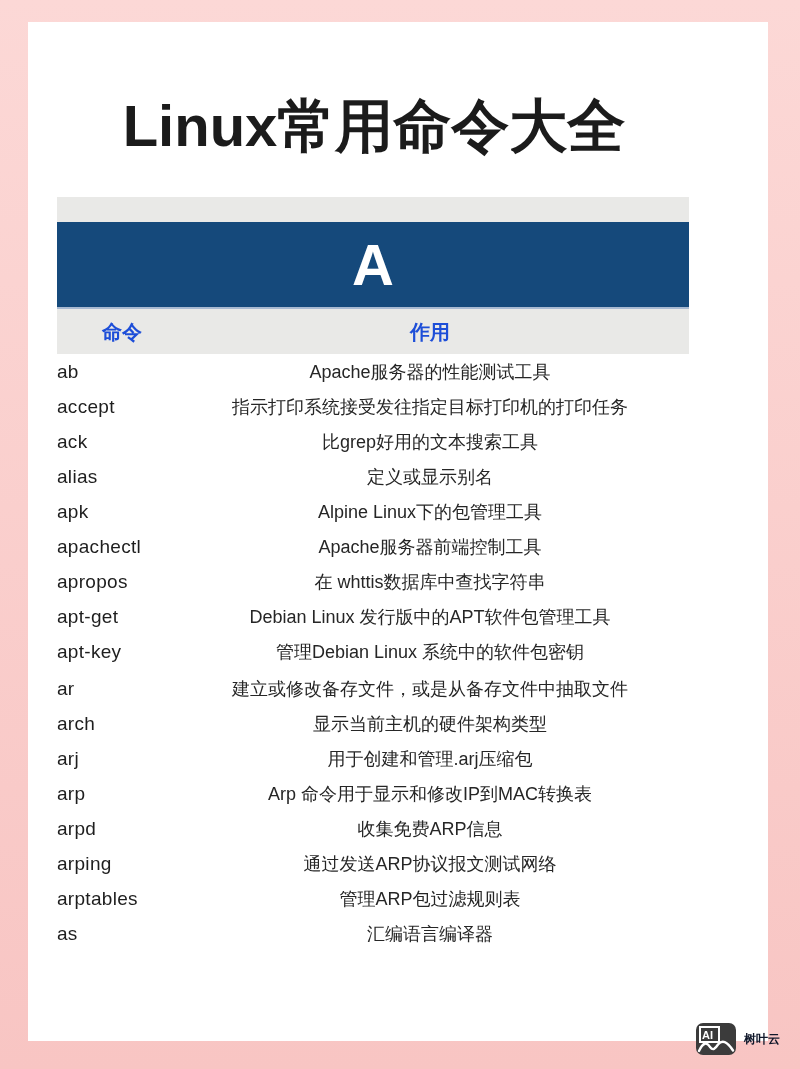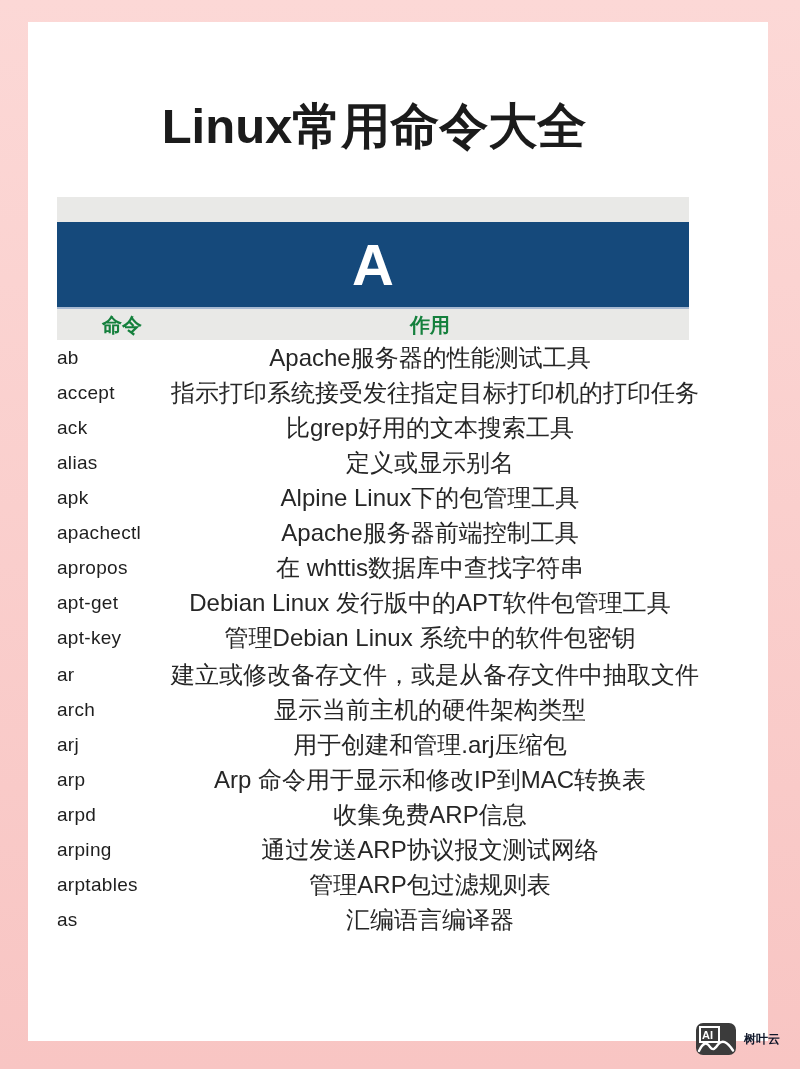--- a/index.html
+++ b/index.html
@@ -21,21 +21,21 @@
     position:absolute;
     left:28px;top:22px;
     width:740px;height:1019px;
     background:#ffffff;
   }
   .page-title{
     position:absolute;
     left:29px;top:58px;
     width:634px;
     text-align:center;
-    font-size:49px;
+    font-size:58px;
     font-weight:800;
     letter-spacing:0px;
     line-height:92px;
     color:var(--text-dark);
     white-space:nowrap;
   }
   .cmd-table{
     position:absolute;
     left:29px;top:175px;
     width:632px;
@@ -53,25 +53,25 @@
     justify-content:center;
   }
   .letter-bar span{
     color:#ffffff;
     font-size:58px;
     font-weight:800;
     line-height:1;
   }
   .head-row{
     position:relative;
-    height:31px;
+    height:45px;
     background:var(--header-gray);
     font-size:20px;
     font-weight:700;
-    color:#15803d;
+    color:#1d4ed8;
   }
   .head-row .h-cmd{
     position:absolute;left:22px;top:50%;
     transform:translateY(-50%);
     width:86px;text-align:center;
   }
   .head-row .h-act{
     position:absolute;left:114px;right:0;top:50%;
     transform:translateY(-50%);
     text-align:center;
@@ -87,21 +87,21 @@
     transform:translateY(-50%);
     font-size:19px;
     color:#1e1e1e;
     letter-spacing:0.3px;
     white-space:nowrap;
   }
   .row .act{
     position:absolute;left:114px;right:0;top:50%;
     transform:translateY(-50%);
     text-align:center;
-    font-size:24px;
+    font-size:18px;
     color:#262626;
     white-space:nowrap;
   }
   .watermark{
     position:absolute;
     left:695px;top:1022px;
     display:flex;
     align-items:center;
     gap:7px;
   }

